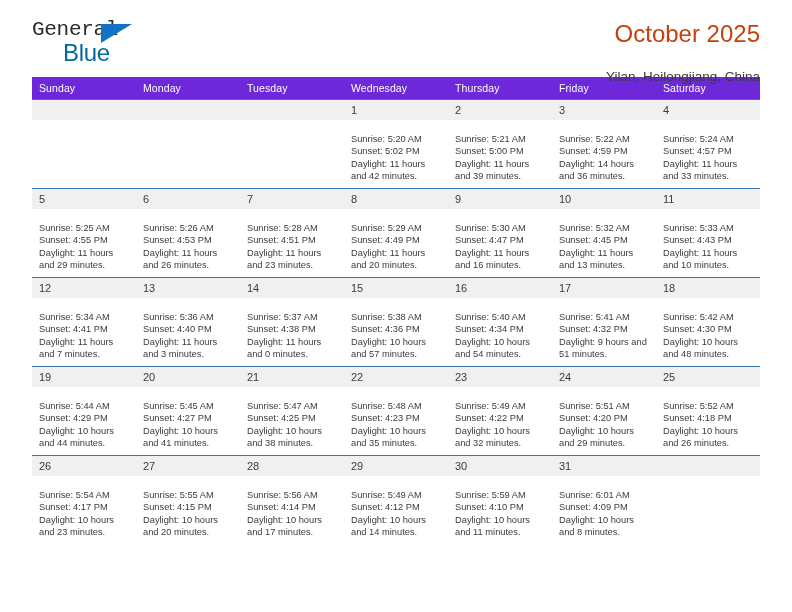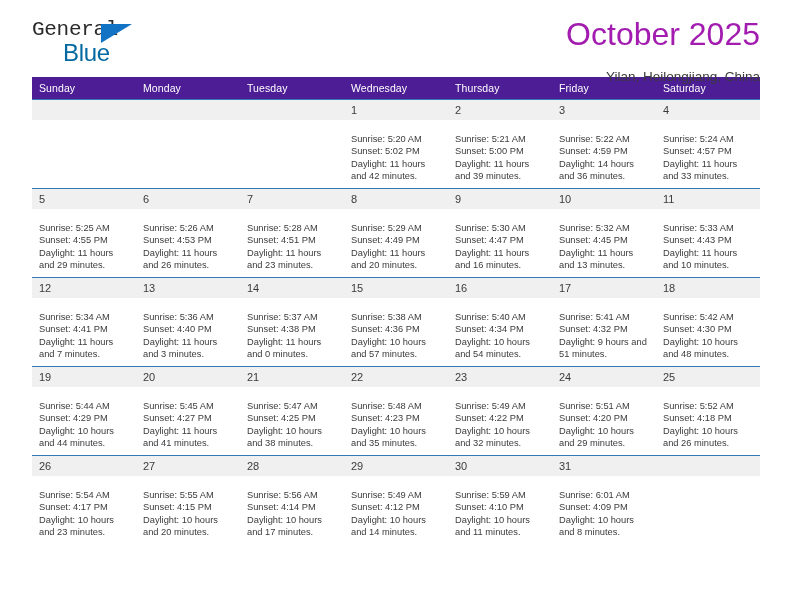--- a/index.html
+++ b/index.html
@@ -63,43 +63,43 @@
     width: 0;
     height: 0;
     border-left: 31px solid #1273c4;
     border-bottom: 19px solid transparent;
   }
   .title-block {
     text-align: right;
     padding-top: 1px;
   }
   .cal-title {
-    font-size: 32px;
+    font-size: 24px;
     font-weight: normal;
-    color: #a21caf;
+    color: #c2410c;
     line-height: 30px;
     white-space: nowrap;
   }
   .cal-subtitle {
     font-size: 13.5px;
     color: #3b3b3b;
     line-height: 20px;
     margin-top: 18px;
     white-space: nowrap;
   }
 
   
   table.calendar {
     width: 728px;
     border-collapse: collapse;
     table-layout: fixed;
     margin-top: 5px;
   }
   table.calendar th {
-    background: #4c1d95;
+    background: #6d28d9;
     color: #ffffff;
     font-size: 10.5px;
     font-weight: normal;
     text-align: left;
     padding: 5px 0 5px 7px;
     height: 9px;
     letter-spacing: 0.1px;
   }
   table.calendar td {
     vertical-align: top;
@@ -345,21 +345,21 @@
               <div>Sunrise: 5:44 AM</div>
               <div>Sunset: 4:29 PM</div>
               <div class="daylight-line">Daylight: 10 hours and 44 minutes.</div>
             </div>
           </td>
           <td class="">
             <div class="daynum-band">20</div>
             <div class="cell-body">
               <div>Sunrise: 5:45 AM</div>
               <div>Sunset: 4:27 PM</div>
-              <div class="daylight-line">Daylight: 11 hours and 41 minutes.</div>
+              <div class="daylight-line">Daylight: 10 hours and 41 minutes.</div>
             </div>
           </td>
           <td class="">
             <div class="daynum-band">21</div>
             <div class="cell-body">
               <div>Sunrise: 5:47 AM</div>
               <div>Sunset: 4:25 PM</div>
               <div class="daylight-line">Daylight: 10 hours and 38 minutes.</div>
             </div>
           </td>

